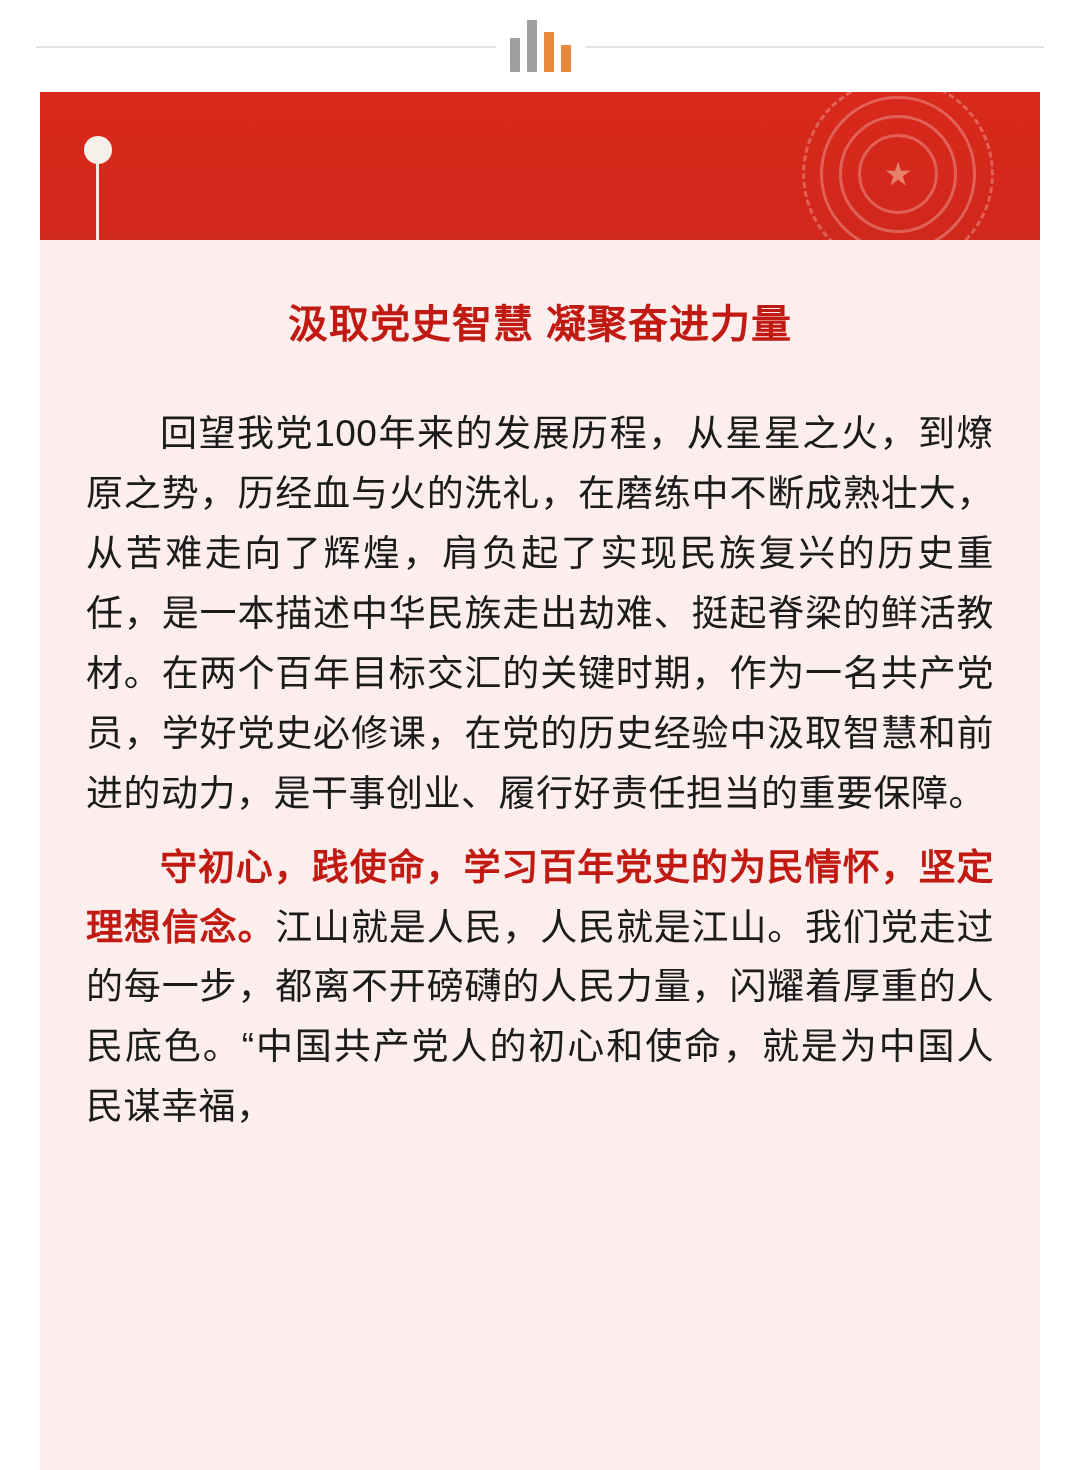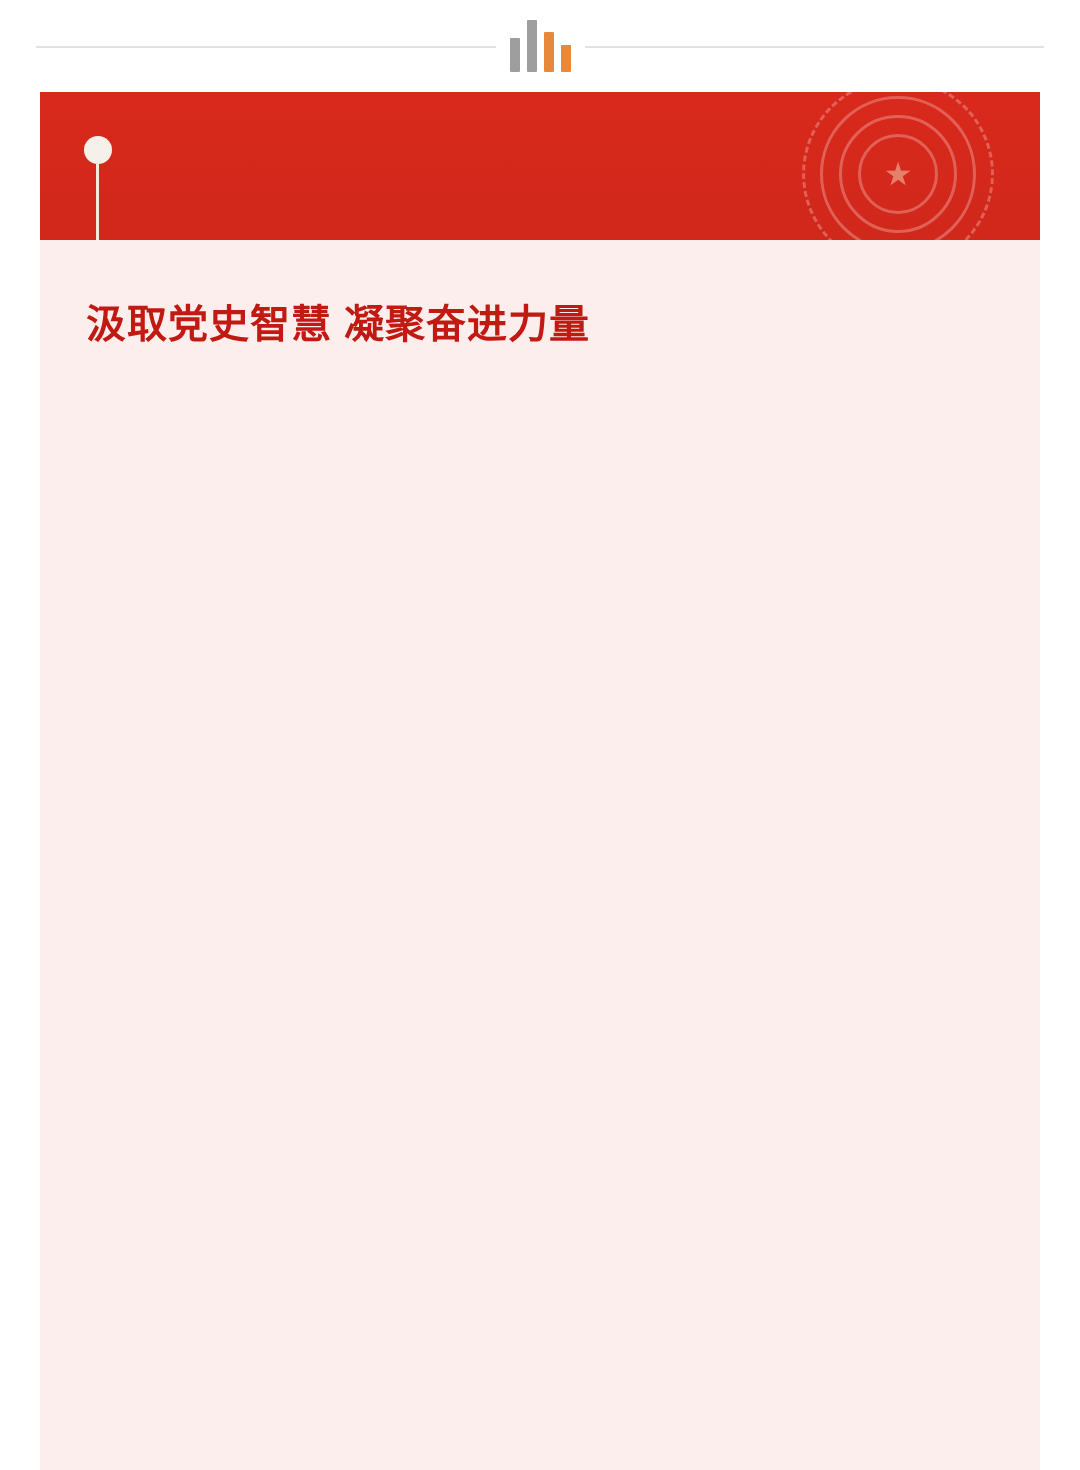--- a/index.html
+++ b/index.html
@@ -133,20 +133,21 @@
     color: #fde9c9;
     font-size: 32px;
     line-height: 1;
   }
 
   
   .article {
     padding: 40px 46px 0 46px;
   }
   .headline {
+    text-align: center;
     color: #c01a12;
     font-size: 40px;
     font-weight: 700;
     letter-spacing: 1px;
     margin: 12px 0 54px 0;
   }
   .para {
     font-size: 37px;
     line-height: 1.62;
     color: #1b1b1b;
@@ -183,15 +184,21 @@
       <span class="ring r2"></span>
       <span class="ring r3"></span>
       <span class="ring r4"></span>
       <span class="star">★</span>
     </div>
   </div>
 
   <div class="article">
     <h1 class="headline">汲取党史智慧 凝聚奋进力量</h1>
 
-
+    <p class="para">
+      <span>回望我党100年来的发展历程，从星星之火，到燎原之势，历经血与火的洗礼，在磨练中不断成熟壮大，从苦难走向了辉煌，肩负起了实现民族复兴的历史重任，是一本描述中华民族走出劫难、挺起脊梁的鲜活教材。在两个百年目标交汇的关键时期，作为一名共产党员，学好党史必修课，在党的历史经验中汲取智慧和前进的动力，是干事创业、履行好责任担当的重要保障。</span>
+    </p>
+
+    <p class="para">
+      <span class="em">守初心，践使命，学习百年党史的为民情怀，坚定理想信念。</span><span>江山就是人民，人民就是江山。我们党走过的每一步，都离不开磅礴的人民力量，闪耀着厚重的人民底色。“中国共产党人的初心和使命，就是为中国人民谋幸福，</span>
+    </p>
   </div>
 </div>
 
 </body></html>

